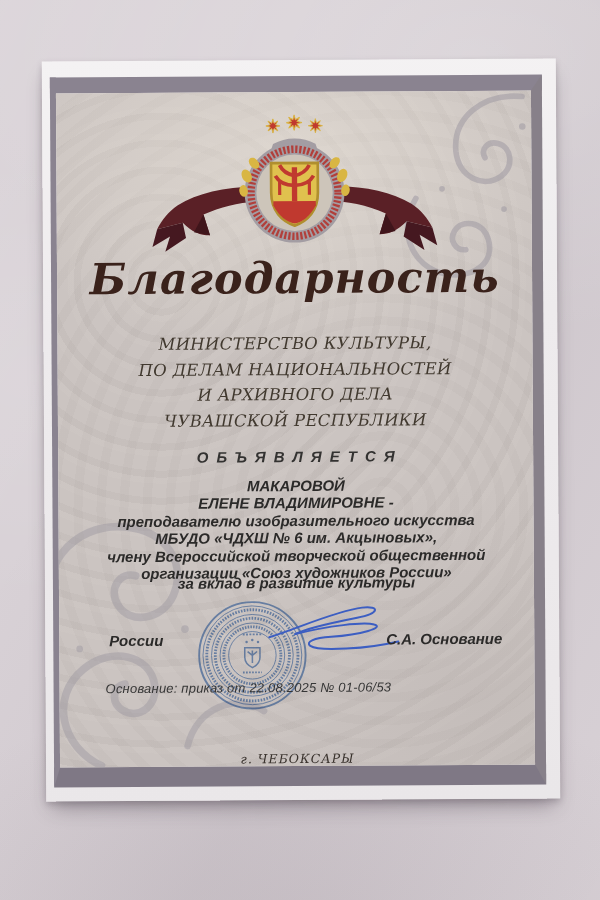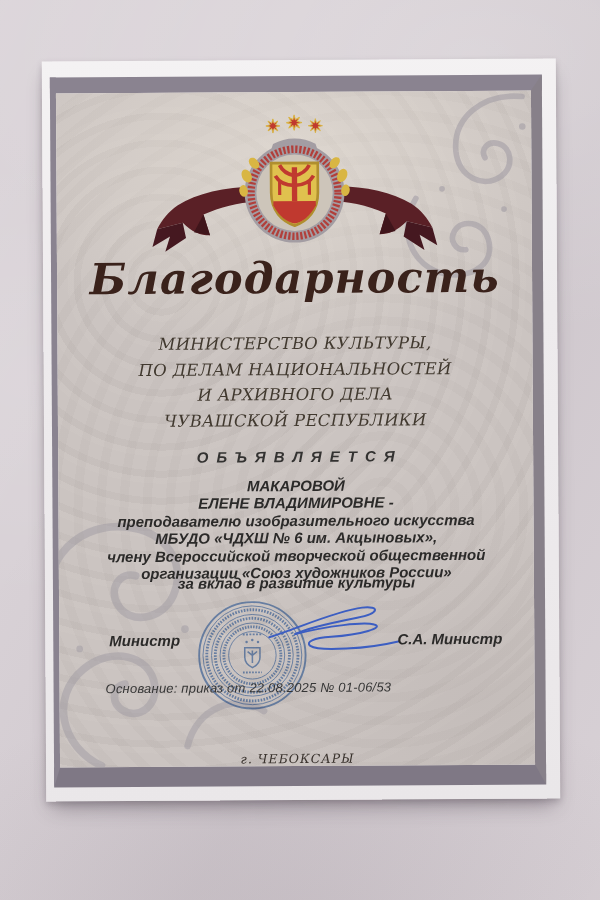--- a/index.html
+++ b/index.html
@@ -201,22 +201,22 @@
           </g>
         </svg>
 
         <svg class="signature" viewBox="0 0 138 58">
           <g fill="none" stroke="#3c5ec2" stroke-width="2" stroke-linecap="round">
             <path d="M5 40 C32 32 72 14 98 11 C116 9 116 17 93 21 C62 27 38 33 31 37"></path>
             <path d="M31 37 C64 29 100 25 110 28 C121 31 97 38 67 40 C49 41 41 45 46 49 C55 55 104 52 134 45"></path>
           </g>
         </svg>
 
-        <div class="minister">Министр</div>
-        <div class="signer">С.А. Министр</div>
+        <div class="minister">России</div>
+        <div class="signer">С.А. Основание</div>
 
         <div class="basis">Основание: приказ от 22.08.2025 № 01-06/53</div>
 
         <div class="city">г. ЧЕБОКСАРЫ</div>
 
       </div>
     </div>
   </div>
 </div>
 

